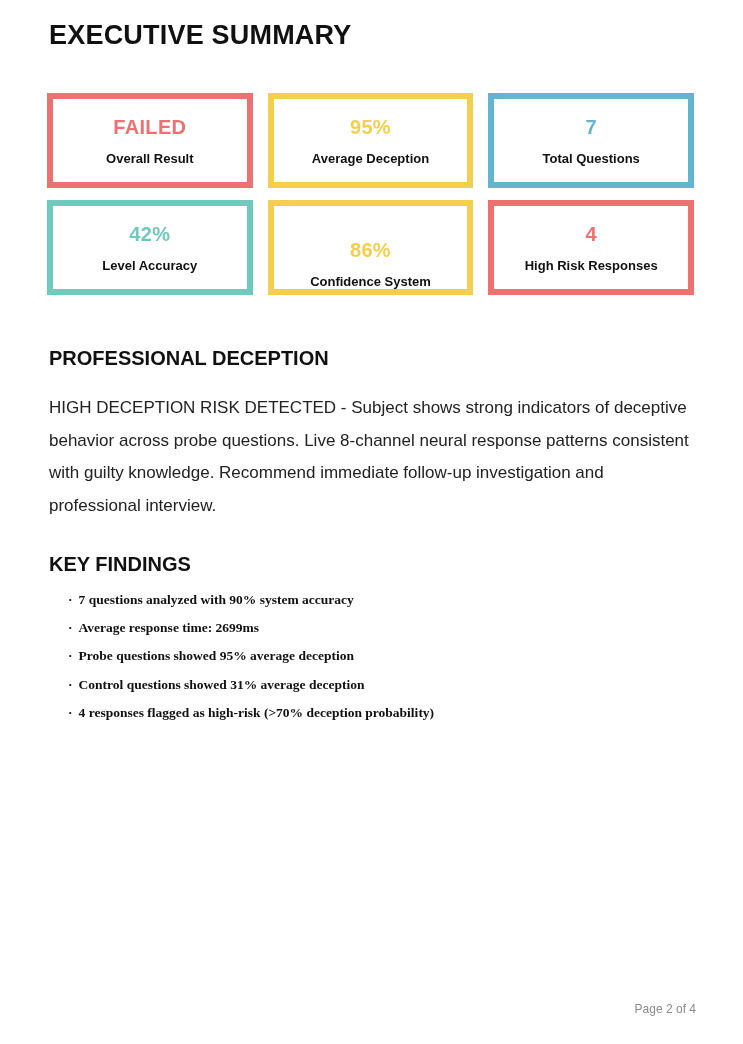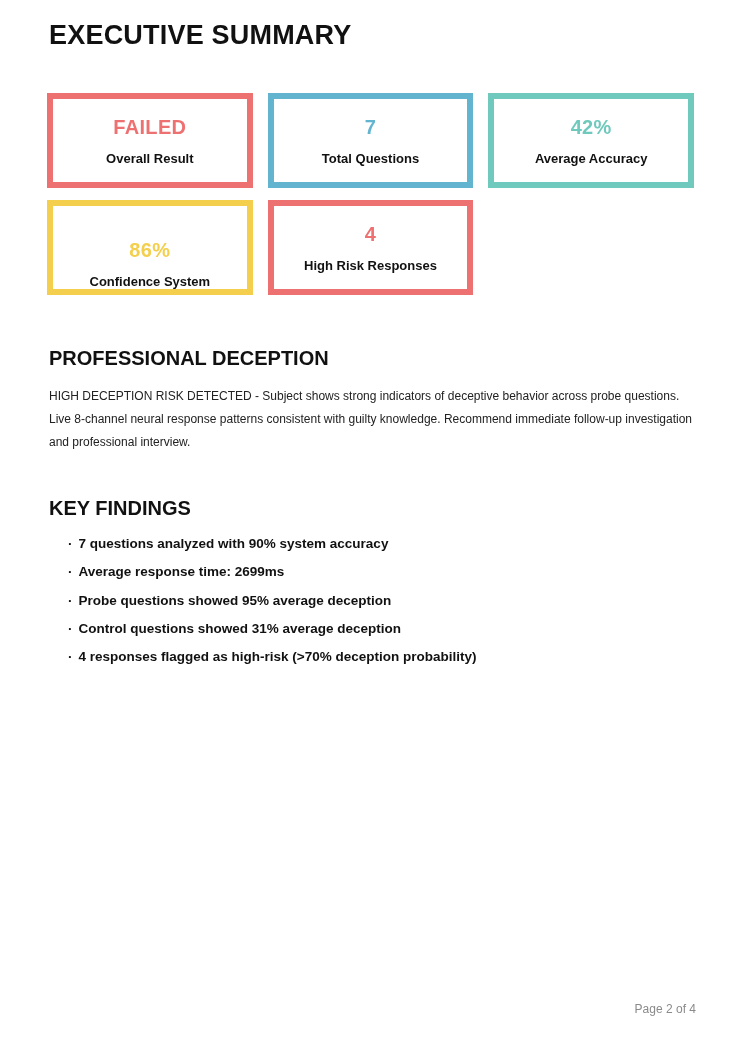--- a/index.html
+++ b/index.html
@@ -55,32 +55,33 @@
     font-weight: bold;
     color: #111111;
   }
   .section-heading {
     margin-top: 52px;
     font-size: 20px;
     font-weight: bold;
     color: #111111;
   }
   .assessment-body {
-    margin-top: 15px;
+    margin-top: 22px;
     width: 650px;
-    font-size: 12px;
+    font-size: 17px;
     line-height: 1.92;
     font-weight: normal;
     color: #222222;
   }
-  .section-heading.key-findings { margin-top: 43px; }
+  .section-heading.key-findings { margin-top: 30px; }
   .findings-list {
     margin-top: 17px;
     list-style: none;
     padding-left: 19px;
+    font-family: Liberation Serif, serif;
   }
   .findings-list li {
     font-size: 13.5px;
     font-weight: bold;
     color: #111111;
     margin-bottom: 13.5px;
     line-height: 1.1;
   }
   .findings-list li::before {
     content: "\00B7";
@@ -102,29 +103,33 @@
   <div class="content">
 
     <h1 class="page-title">EXECUTIVE SUMMARY</h1>
 
     <div class="cards-grid">
   <div class="card" style="border-color: rgb(238, 113, 114);">
     <div class="card-value" style="color: rgb(238, 113, 114);">FAILED</div>
     <div class="card-label">Overall Result</div>
   </div>
 
+  <div class="card" style="border-color: rgb(244, 207, 77);">
+    <div class="card-value" style="color: rgb(244, 207, 77);">95%</div>
+    <div class="card-label">Average Deception</div>
+  </div>
 
   <div class="card" style="border-color: rgb(99, 181, 207);">
     <div class="card-value" style="color: rgb(99, 181, 207);">7</div>
     <div class="card-label">Total Questions</div>
   </div>
 
   <div class="card" style="border-color: rgb(111, 201, 189);">
     <div class="card-value" style="color: rgb(111, 201, 189);">42%</div>
-    <div class="card-label">Average Accuracy</div>
+    <div class="card-label">Level Accuracy</div>
   </div>
 
   <div class="card" style="border-color: rgb(244, 207, 77); justify-content: flex-end;">
     <div class="card-value" style="color: rgb(244, 207, 77);">86%</div>
     <div class="card-label">Confidence System</div>
   </div>
 
   <div class="card" style="border-color: rgb(238, 113, 114);">
     <div class="card-value" style="color: rgb(238, 113, 114);">4</div>
     <div class="card-label">High Risk Responses</div>

